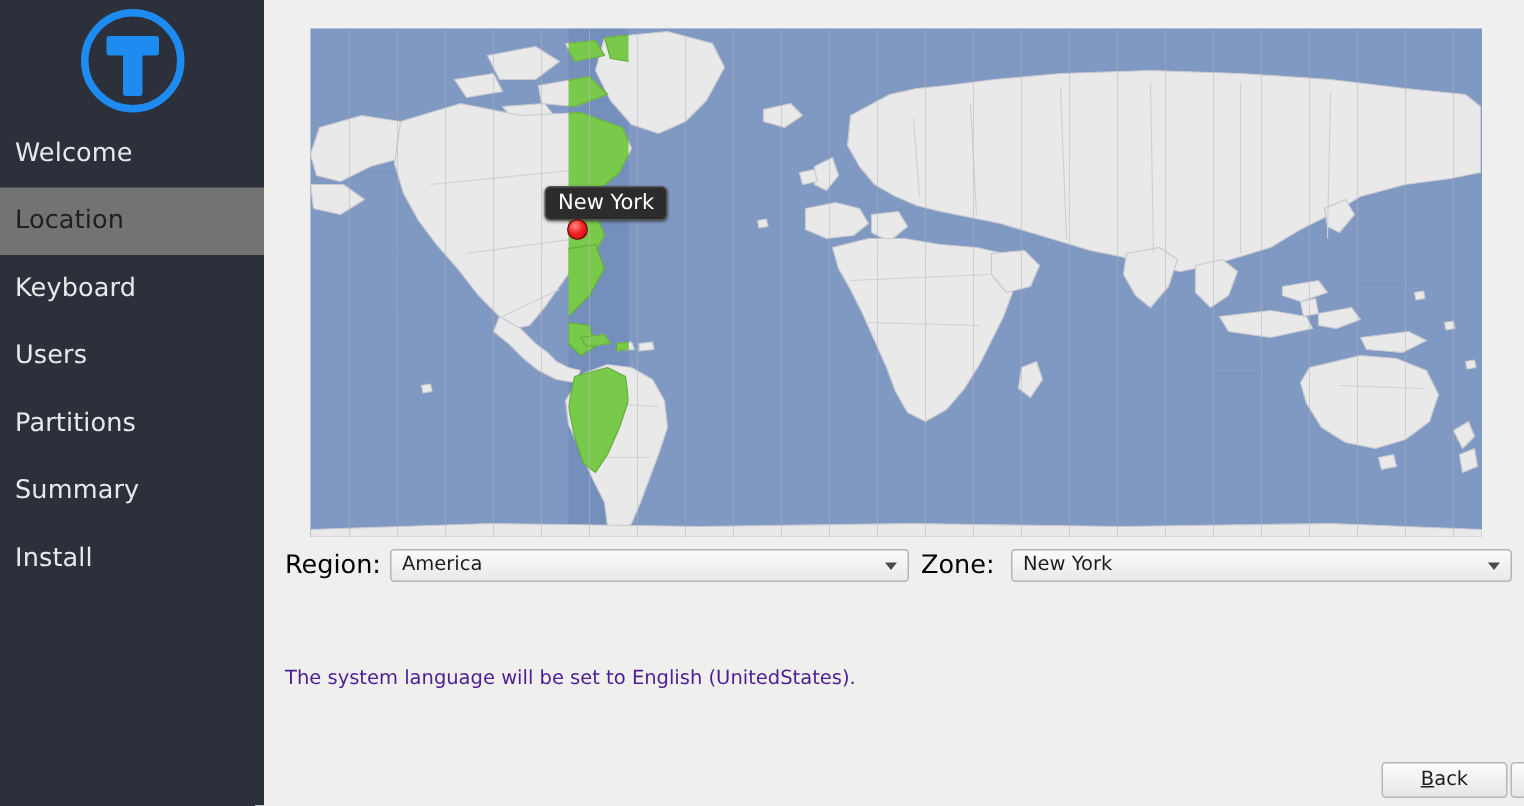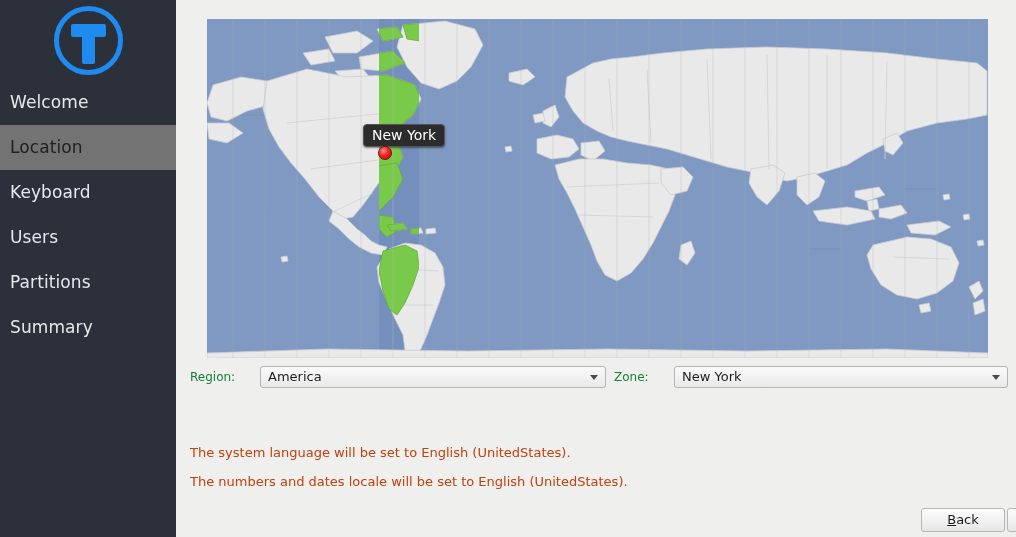--- a/index.html
+++ b/index.html
@@ -106,22 +106,22 @@
     position: absolute;
     left: 0; top: 366px;
     width: 100%;
     height: 22px;
     font-size: 13px;
     color: #1d1d1d;
   }
   .field-label {
     position: absolute;
     line-height: 22px;
-    font-size: 12px;
-    color: #15803d;
+    font-size: 17px;
+    color: #000000;
   }
   .combo {
     position: absolute;
     height: 22px;
     box-sizing: border-box;
     border: 1px solid #b4b4b4;
     border-radius: 3px;
     background: linear-gradient(to bottom, #fbfbfb 0%, #f1f1f1 52%, #e9e9e9 100%);
     font-size: 13px;
     color: #1d1d1d;
@@ -152,21 +152,21 @@
     position: absolute;
     left: 14px;
     width: 810px;
     height: 24px;
   }
   .locale-text {
     position: absolute;
     left: 0; top: 0;
     line-height: 24px;
     font-size: 13px;
-    color: #c2410c;
+    color: #4c1d95;
     white-space: nowrap;
   }
   #locale-row-1 { top: 441px; }
   #locale-row-2 { top: 470px; }
 
   .btn {
     position: absolute;
     box-sizing: border-box;
     border: 1px solid #b6b6b6;
     border-radius: 3px;
@@ -207,20 +207,23 @@
       <span>Keyboard</span>
     </div>
     <div class="nav-item">
       <span>Users</span>
     </div>
     <div class="nav-item">
       <span>Partitions</span>
     </div>
     <div class="nav-item">
       <span>Summary</span>
+    </div>
+    <div class="nav-item">
+      <span>Install</span>
     </div>
   </div>
 
   <div id="content">
 
     <div id="map">
       <svg width="781" height="339" viewBox="0 0 781 339" xmlns="http://www.w3.org/2000/svg">
         <defs>
           <clipPath id="mapclip">
               <rect x="0" y="0" width="781" height="339"></rect>
@@ -387,22 +390,19 @@
       <div class="combo" id="zone-combo">
         <span class="val">New York</span>
         <span class="arrow"></span>
       </div>
     </div>
 
     <div class="locale-row" id="locale-row-1">
       <span class="locale-text">The system language will be set to English (UnitedStates).</span>
     </div>
 
-    <div class="locale-row" id="locale-row-2">
-      <span class="locale-text">The numbers and dates locale will be set to English (UnitedStates).</span>
-    </div>
 
     <div class="btn" id="back-btn"><span class="mn">B</span><span>ack</span></div>
 
     <div class="btn" id="next-btn"></div>
 
   </div>
 </div>
 
 </body></html>

